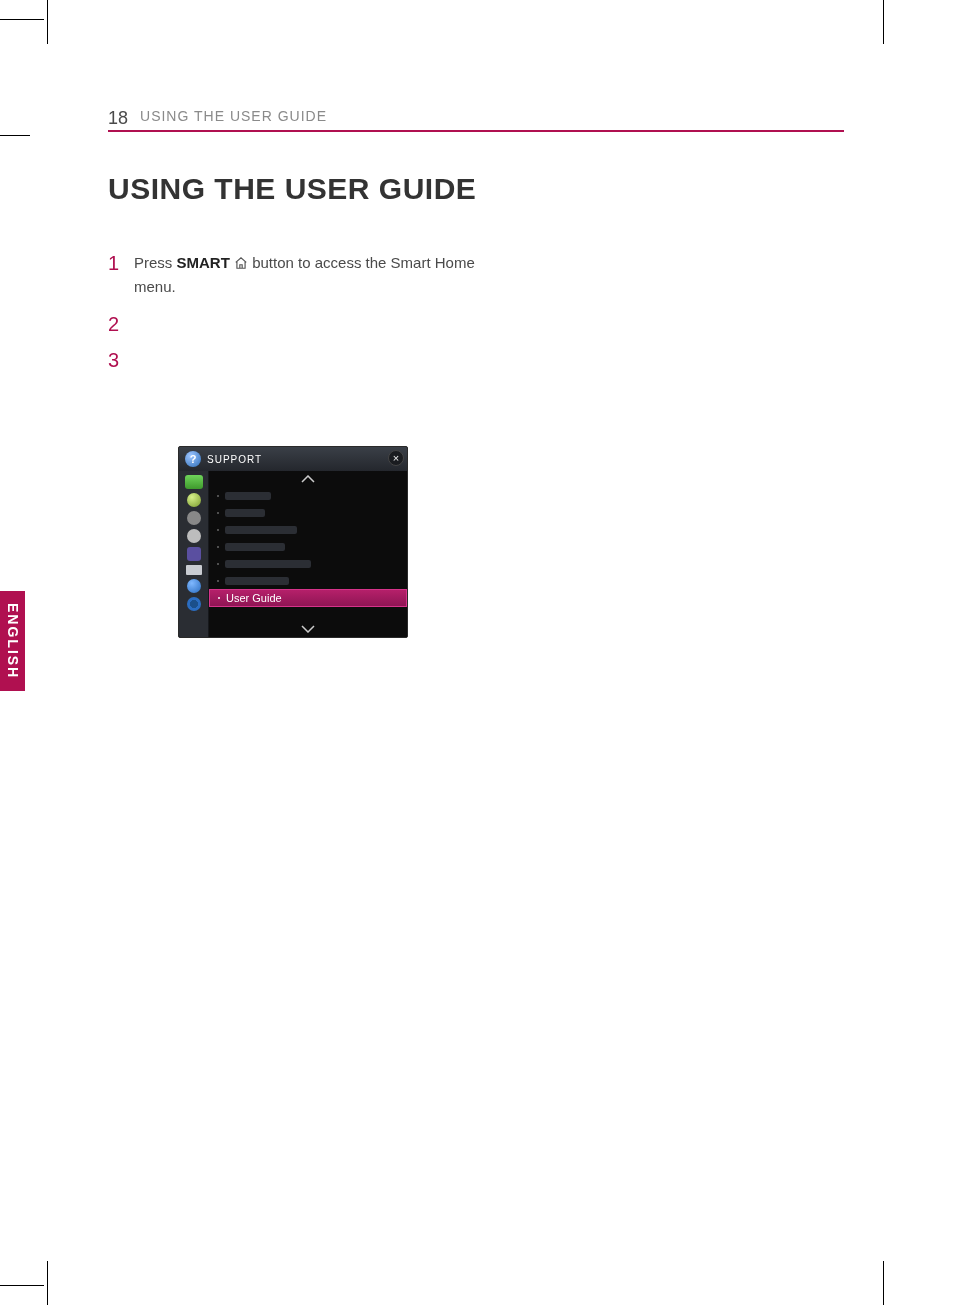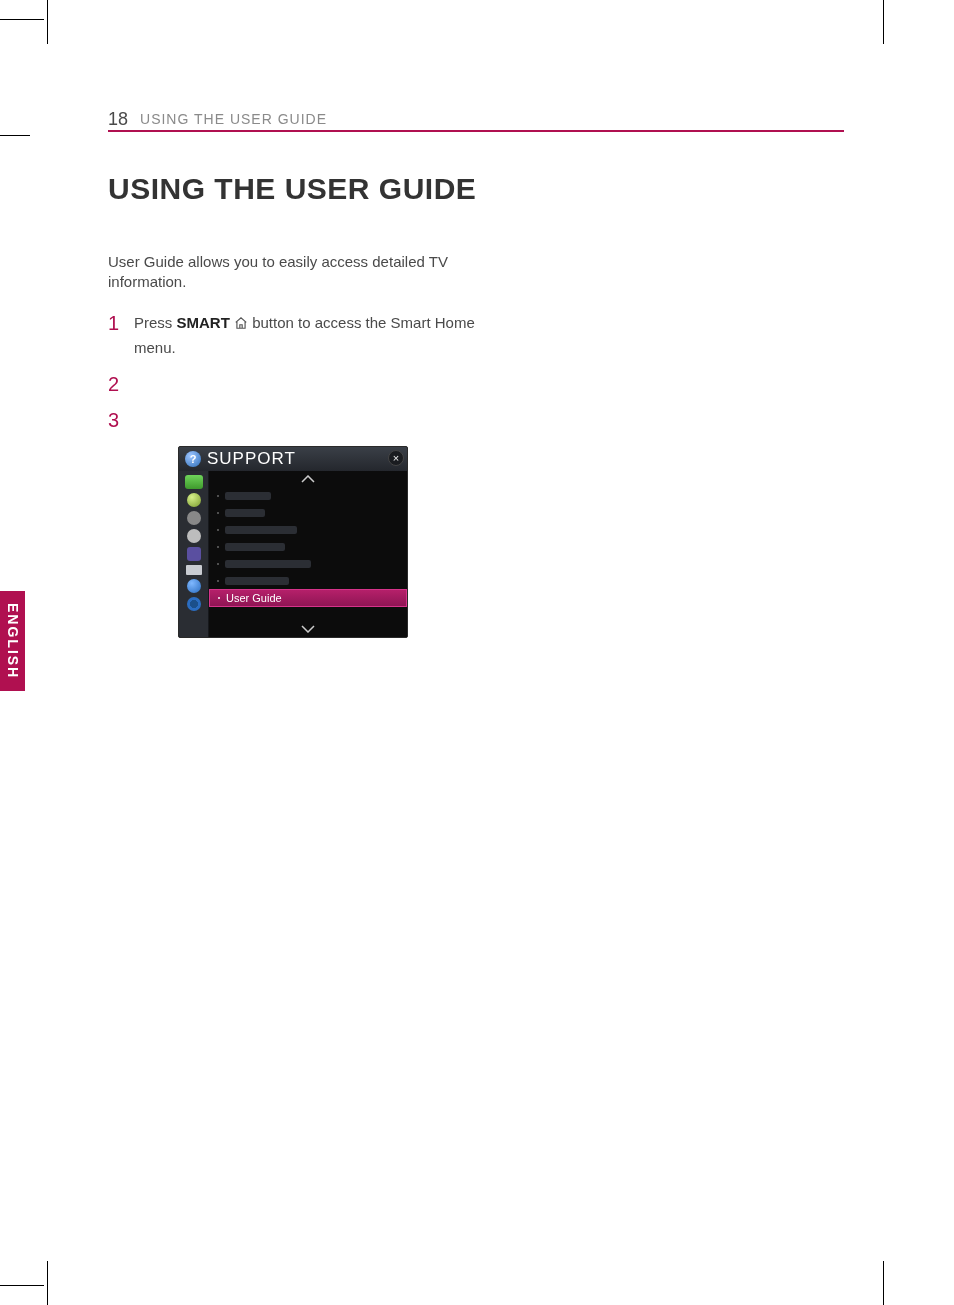--- a/index.html
+++ b/index.html
@@ -23,21 +23,21 @@
   .crop.br-v { bottom: 0; right: 70px; }
 
   .header-bar {
     position: absolute;
     top: 108px;
     left: 108px;
     right: 110px;
     height: 24px;
     border-bottom: 2px solid #b01050;
     display: flex;
-    align-items: center;
+    align-items: flex-start;
     gap: 12px;
   }
   .page-number {
     font-size: 18px;
     color: #4a4a4a;
     font-weight: 400;
   }
   .header-label {
     font-size: 14px;
     letter-spacing: 1px;
@@ -130,21 +130,21 @@
     padding: 0 6px;
     gap: 6px;
     position: relative;
   }
   .tv-header .hicon {
     width: 16px; height: 16px; border-radius: 50%;
     background: radial-gradient(circle at 35% 30%, #9ec6ff, #2d6db8);
     display:flex; align-items:center; justify-content:center;
     color:#fff; font-size:11px; font-weight:700;
   }
-  .tv-header .hlabel { color:#fff; letter-spacing:1px; font-size:17px; }
+  .tv-header .hlabel { color:#fff; letter-spacing:1px; font-size:10px; }
   .tv-close {
     position:absolute; right:3px; top:3px;
     width:16px; height:16px; border-radius:50%;
     background:#1a1c20; color:#eee; font-size:11px;
     display:flex; align-items:center; justify-content:center;
     border:1px solid #444;
   }
   .tv-body { display:flex; height: calc(100% - 24px); }
   .tv-side {
     width: 30px;
@@ -202,21 +202,20 @@
 
   <div class="header-bar">
     <span class="page-number">18</span>
     <span class="header-label">USING THE USER GUIDE</span>
   </div>
 
   <div class="lang-tab">ENGLISH</div>
 
   <div class="main">
     <h1 class="title">USING THE USER GUIDE</h1>
-    <p class="intro">User Guide allows you to easily access detailed TV information.</p>
 
     <ol class="steps">
       <li>
         <span class="step-num">1</span>
         <span class="step-text">
           <span>Press </span><b>SMART</b>
           <span class="inline-icon">
             <svg width="14" height="14" viewBox="0 0 24 24">
                 <path fill="none" stroke="#555" stroke-width="2" d="M3 11 L12 3 L21 11 M5 10 V21 H19 V10 M10 21 V15 H14 V21"></path>
               </svg>

